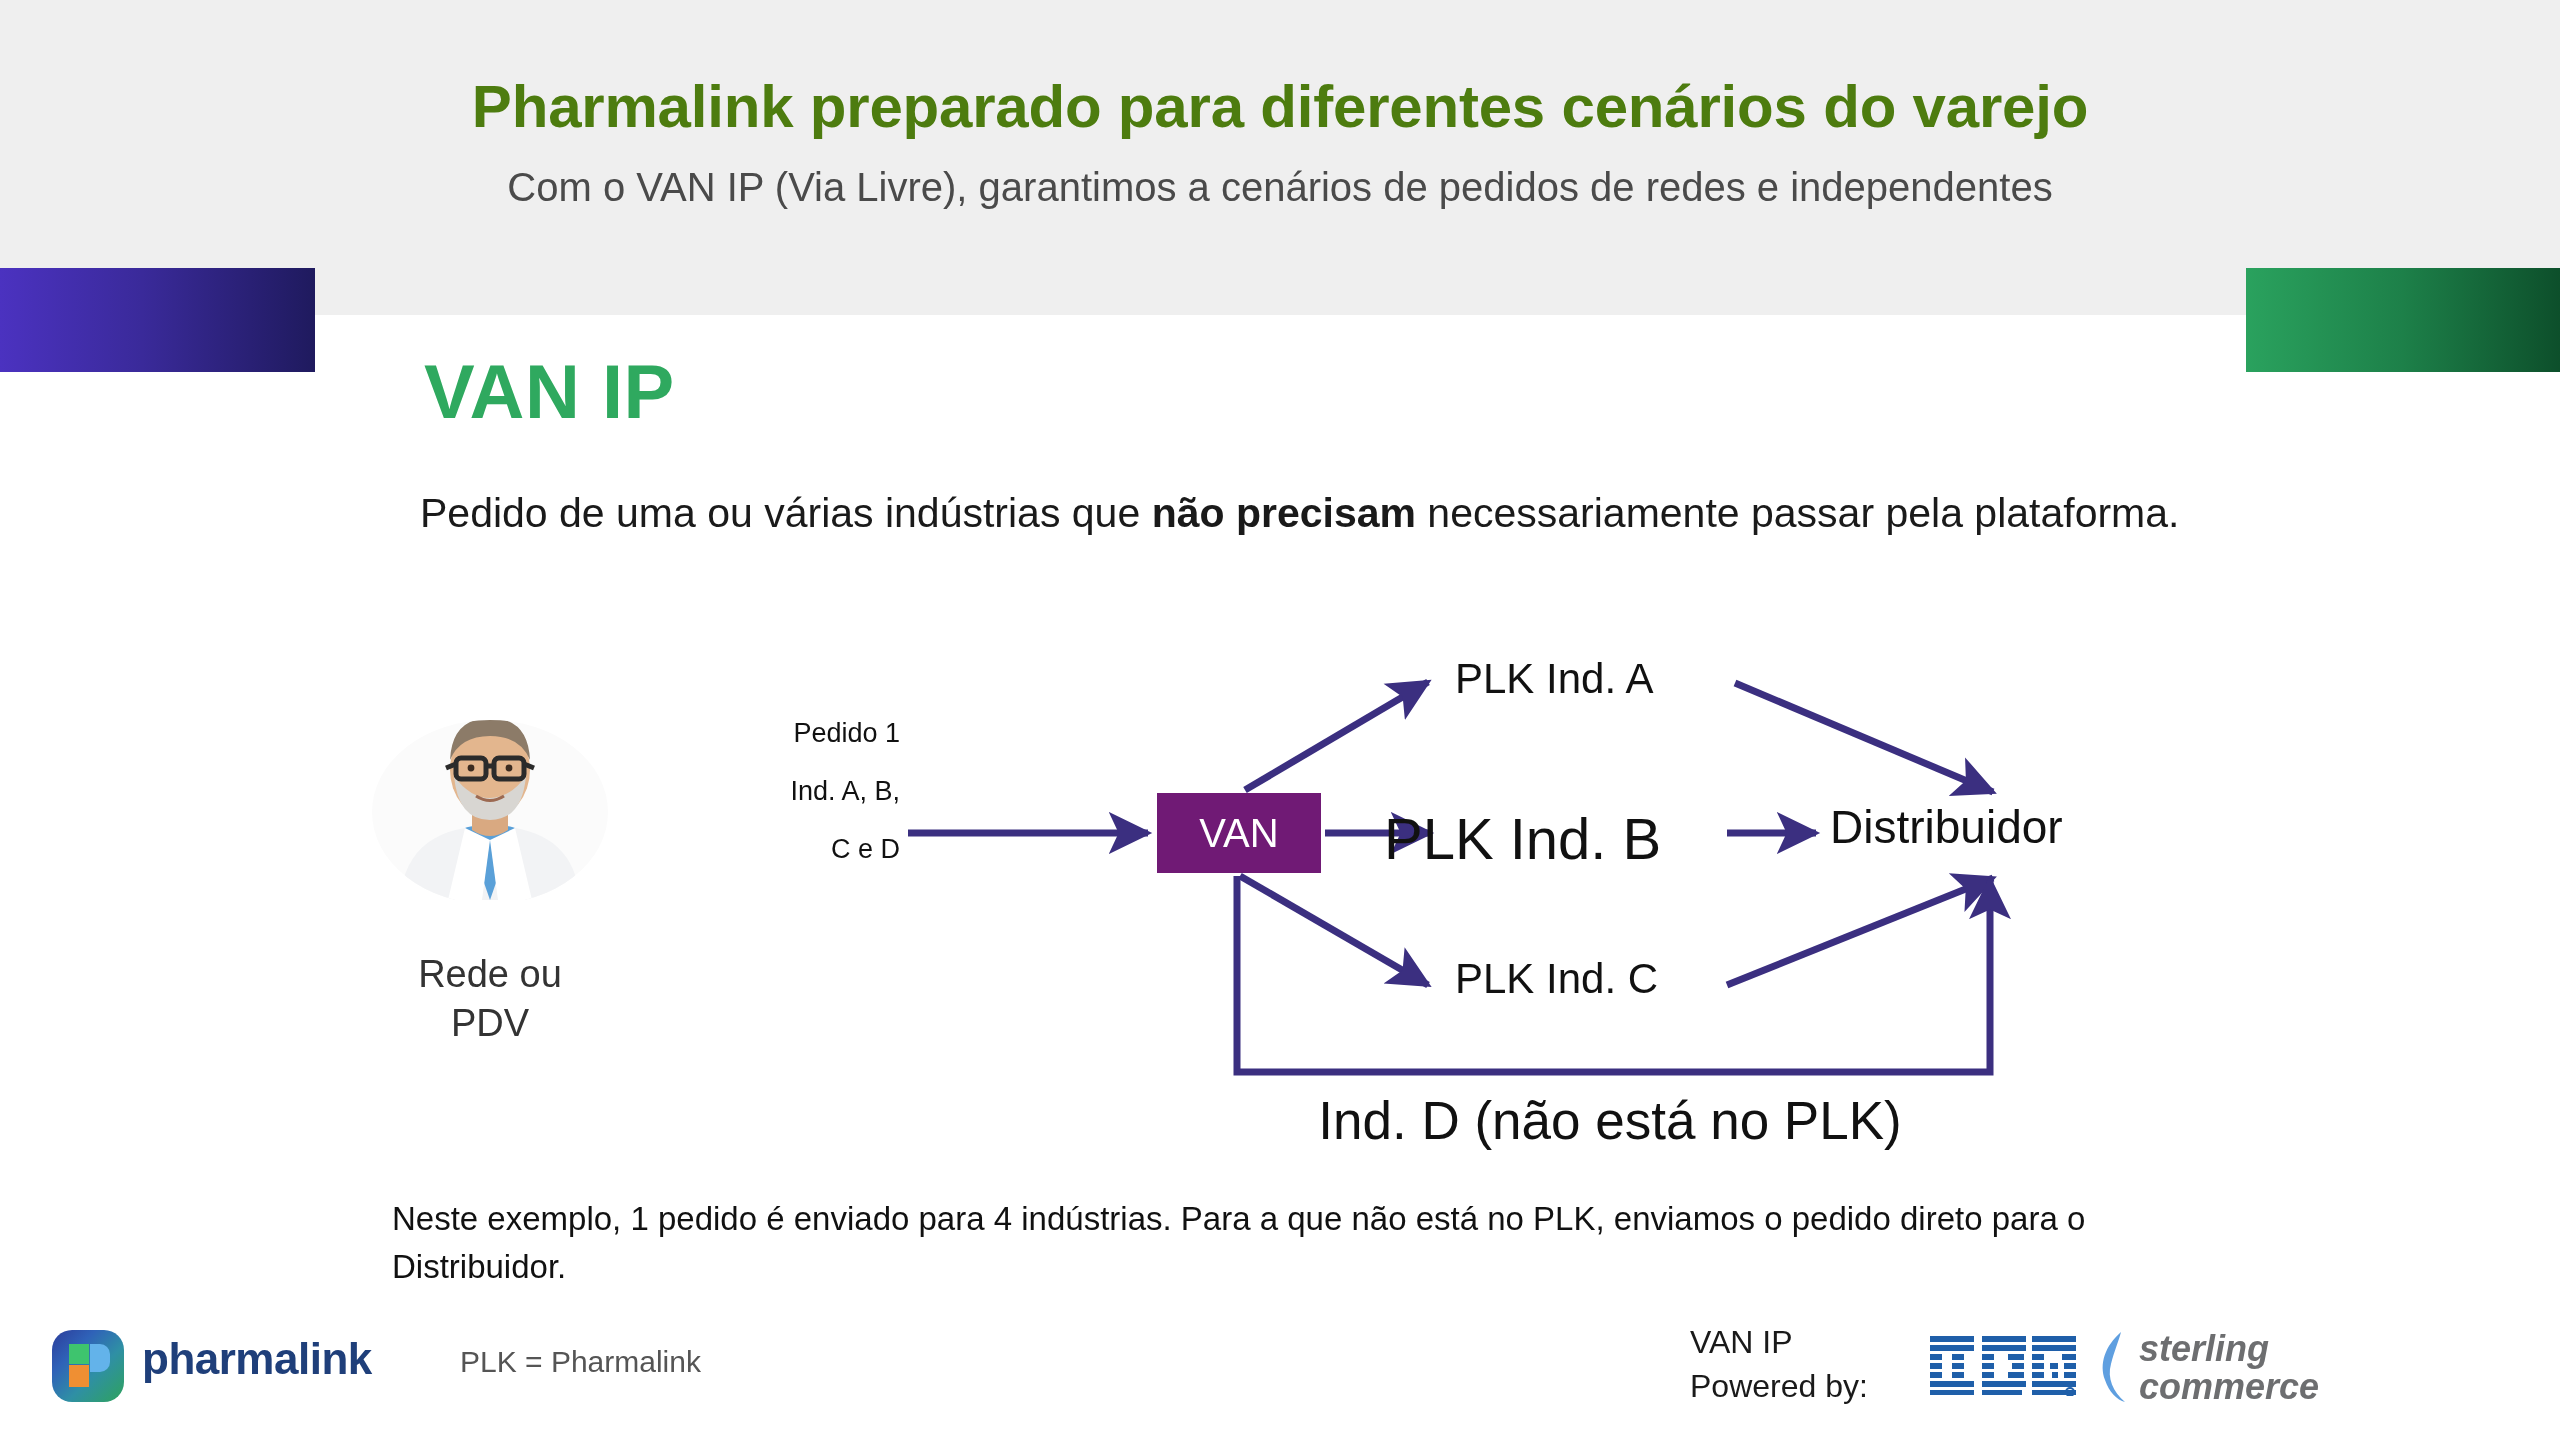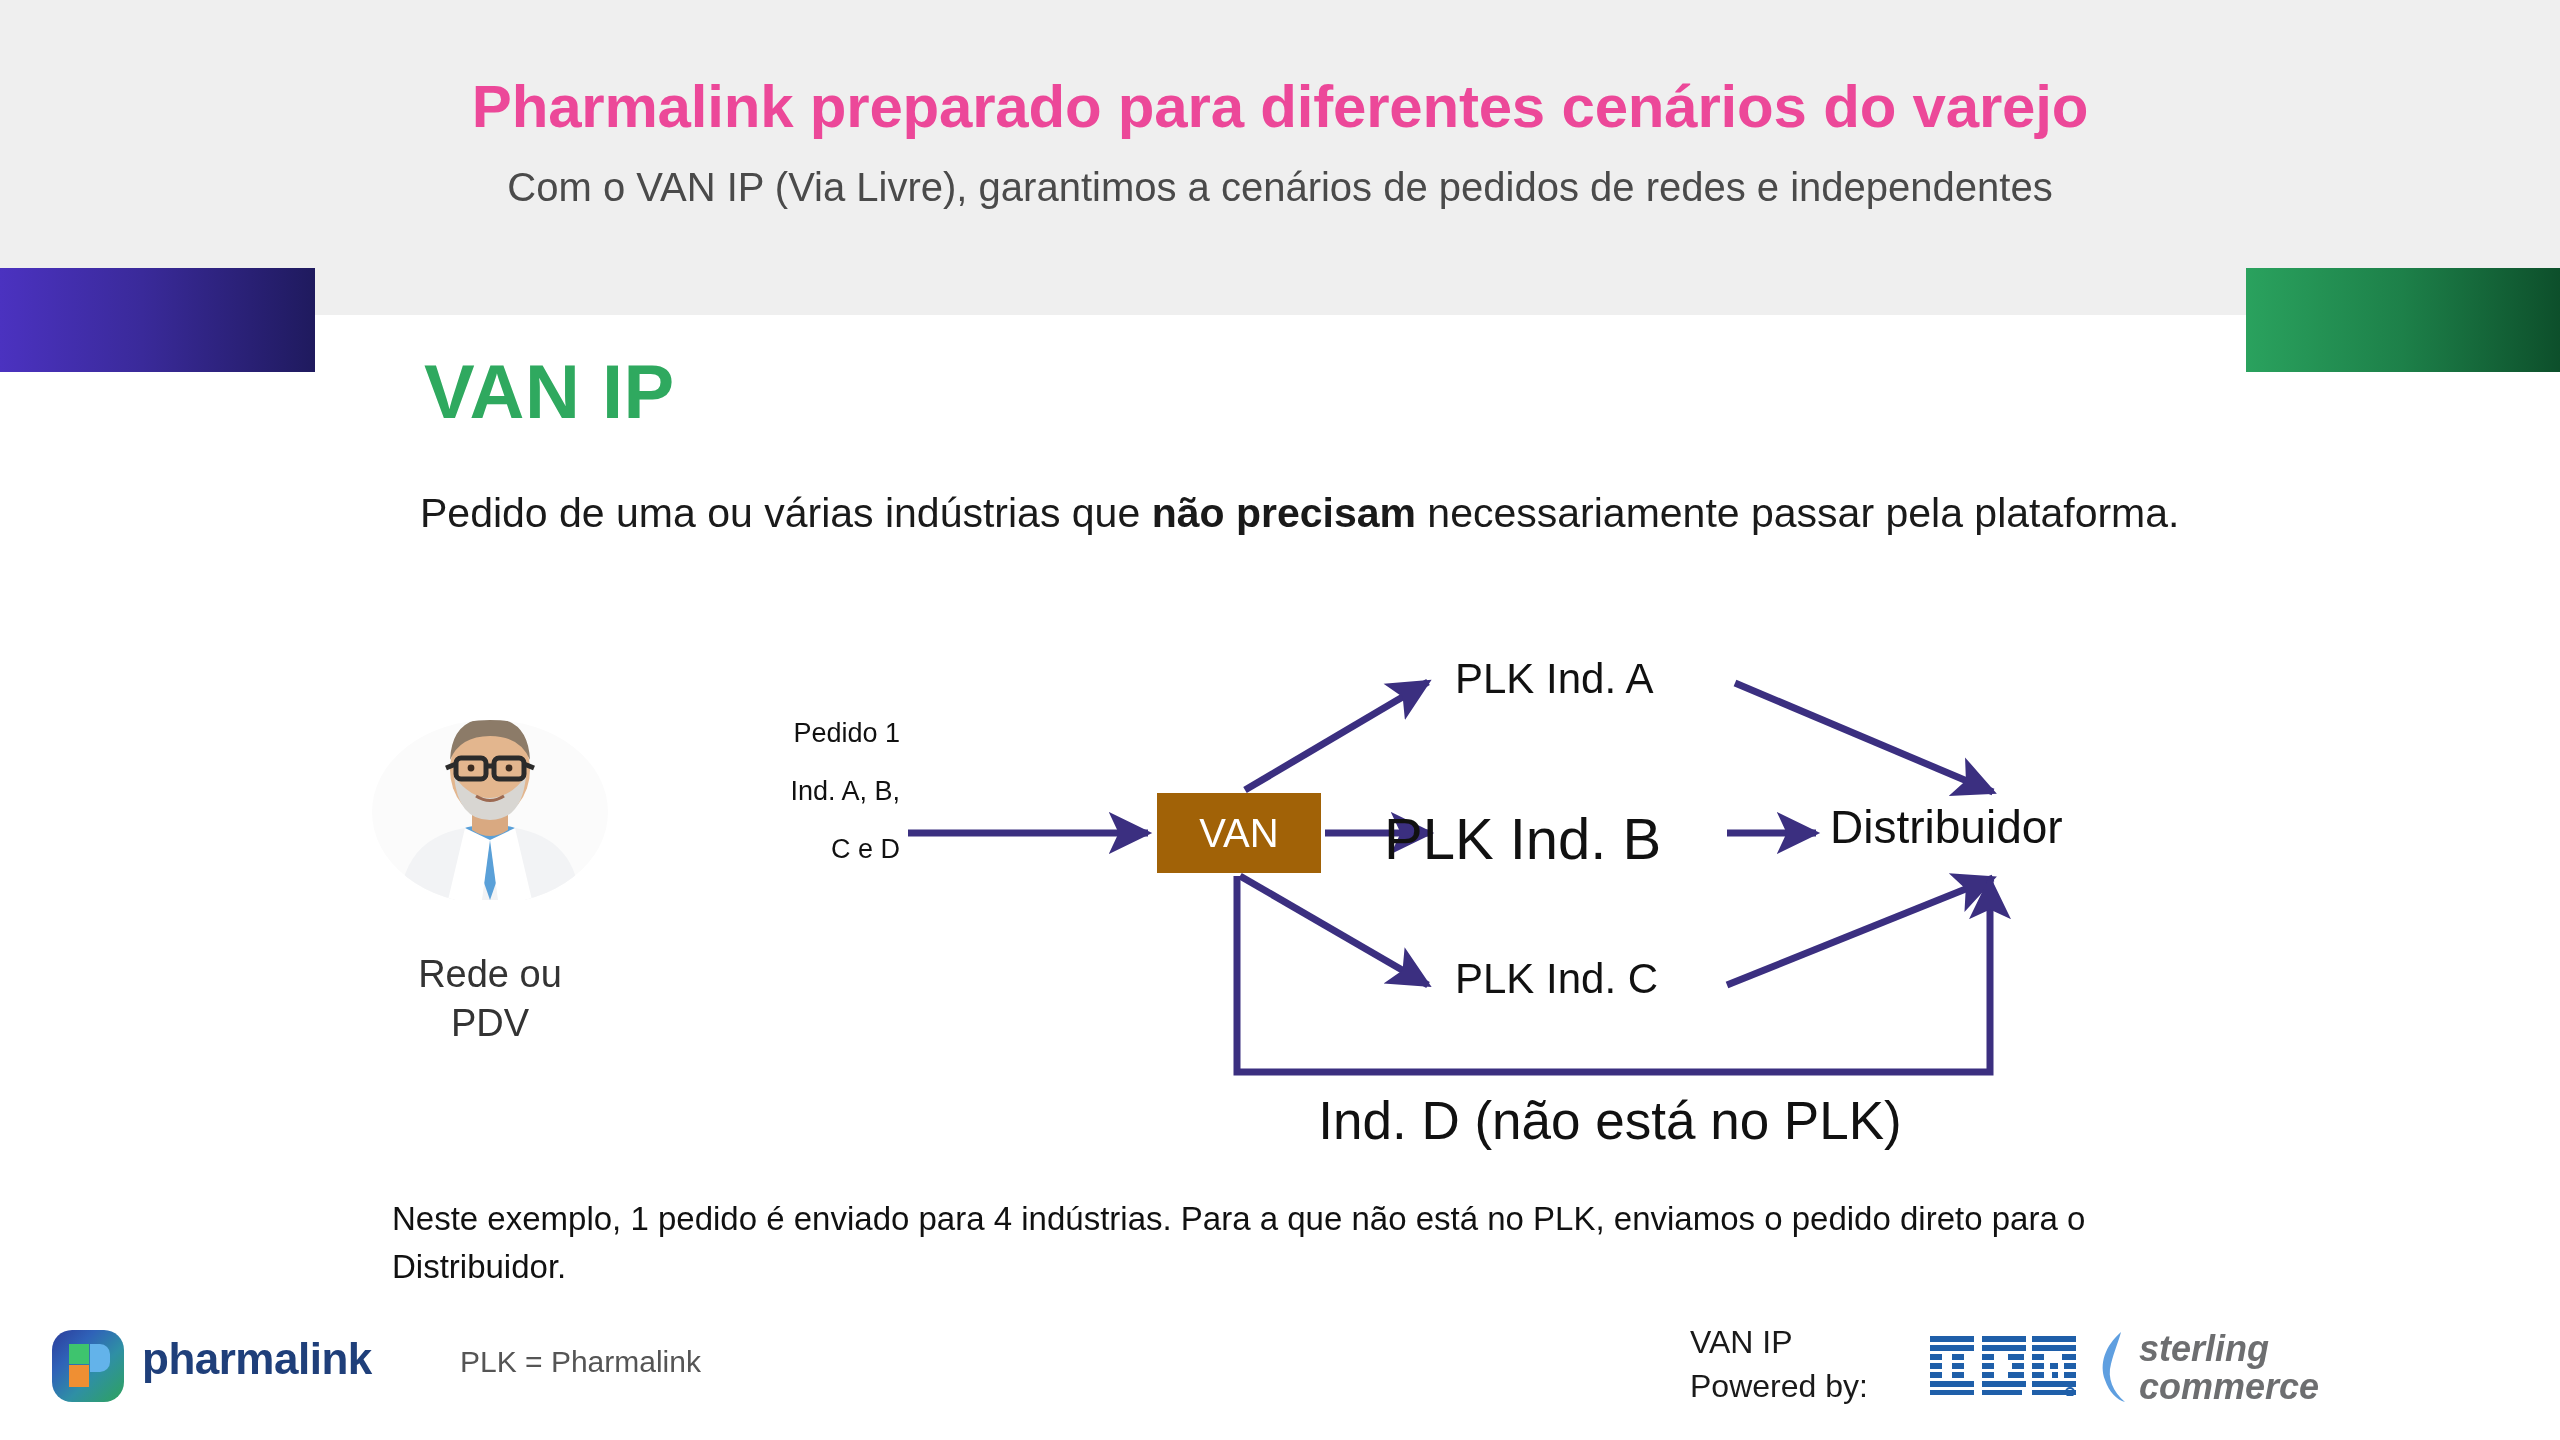--- a/index.html
+++ b/index.html
@@ -26,21 +26,21 @@
     height: 315px;
     background: #efefef;
   }
   .slide-title {
     position: absolute;
     left: 0; top: 72px;
     width: 2560px;
     text-align: center;
     font-size: 60px;
     font-weight: bold;
-    color: #ec4899;
+    color: #4d7c0f;
     letter-spacing: -0.2px;
     white-space: nowrap;
   }
   .slide-subtitle {
     position: absolute;
     left: 0; top: 165px;
     width: 2560px;
     text-align: center;
     font-size: 40px;
     font-weight: 400;
@@ -113,21 +113,21 @@
     width: 240px;
     text-align: center;
     font-size: 38px;
     line-height: 49px;
     color: #333333;
   }
   .van-box {
     position: absolute;
     left: 1157px; top: 793px;
     width: 164px; height: 80px;
-    background: #a16207;
+    background: #701a75;
     display: flex;
     align-items: center;
     justify-content: center;
     font-size: 40px;
     color: #ffffff;
   }
   .node-plka { left: 1455px; top: 655px; font-size: 42px; }
   .node-plkb { left: 1384px; top: 805px; font-size: 58px; }
   .node-plkc { left: 1455px; top: 955px; font-size: 42px; }
   .node-dist { left: 1830px; top: 800px; font-size: 46px; }

